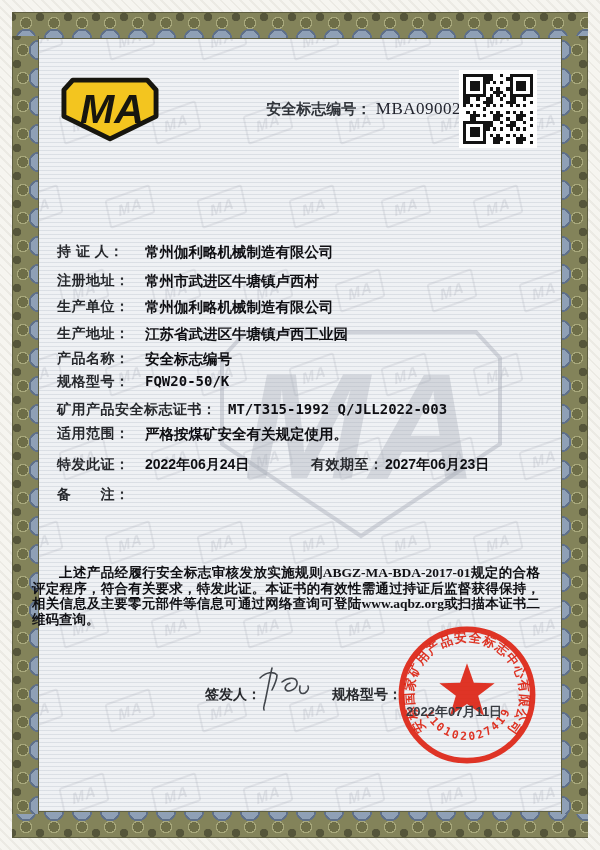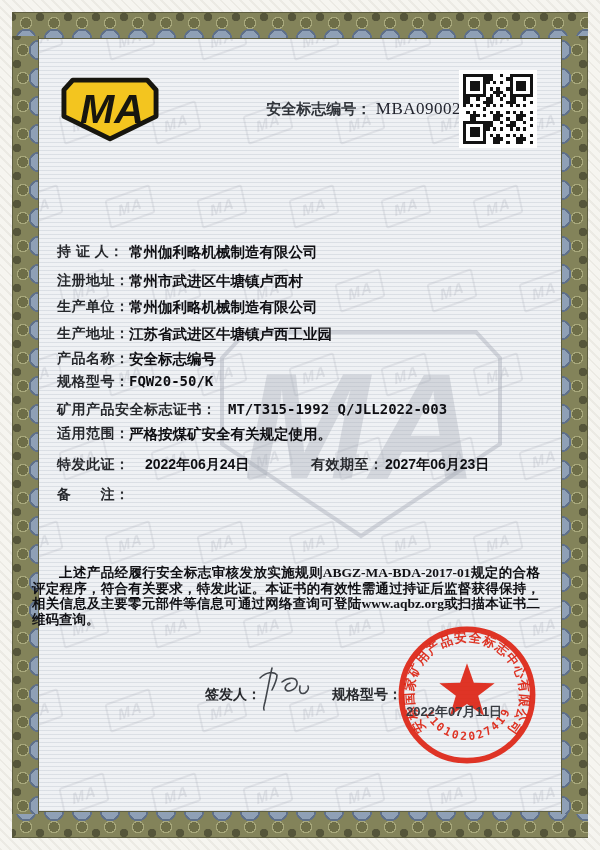--- a/index.html
+++ b/index.html
@@ -42,21 +42,21 @@
   .certno .lbl{font-weight:bold;font-size:15px;color:#30343a;}
   .certno .val{font-family:"Liberation Serif", serif;font-size:17px;color:#22242e;letter-spacing:.5px;}
   .qr{left:459px;top:70px;width:70px;height:70px;background:#fff;padding:4px;
     display:grid;grid-template-columns:repeat(21,1fr);grid-template-rows:repeat(21,1fr);}
   .qr div.on{background:#131313;}
   .title{left:0;top:166px;width:100%;text-align:center;font-size:33px;font-weight:900;
     letter-spacing:4px;color:#101010;}
   .row{position:absolute;left:57px;height:20px;font-size:14px;white-space:nowrap;}
   .row .lbl{position:absolute;left:0;font-weight:bold;color:#26282c;letter-spacing:.5px;}
   .row .lbl2{position:absolute;left:254px;font-weight:bold;color:#26282c;letter-spacing:.5px;}
-  .row .val{position:absolute;left:72px;font-family:"Liberation Serif", serif;font-weight:bold;
+  .row .val{position:absolute;left:88px;font-family:"Liberation Serif", serif;font-weight:bold;
     font-size:14.5px;color:#0e0e12;}
   .row .val2{position:absolute;left:328px;font-weight:bold;color:#0e0e12;}
   .row .mono{font-family:"DejaVu Sans Mono", monospace;font-weight:bold;font-size:14px;}
   .statement{left:32px;top:565px;width:508px;font-family:"Liberation Serif", serif;
     font-weight:bold;font-size:13.5px;line-height:15.5px;text-align:justify;
     text-indent:2em;color:#101014;}
   .sign-label{font-weight:bold;font-size:14px;color:#26282c;}
   .stamp-date{left:406px;top:703px;font-weight:bold;font-size:13px;color:#383c42;z-index:5;}
   .seal-wrap{left:392px;top:620px;z-index:4;}
 </style>

